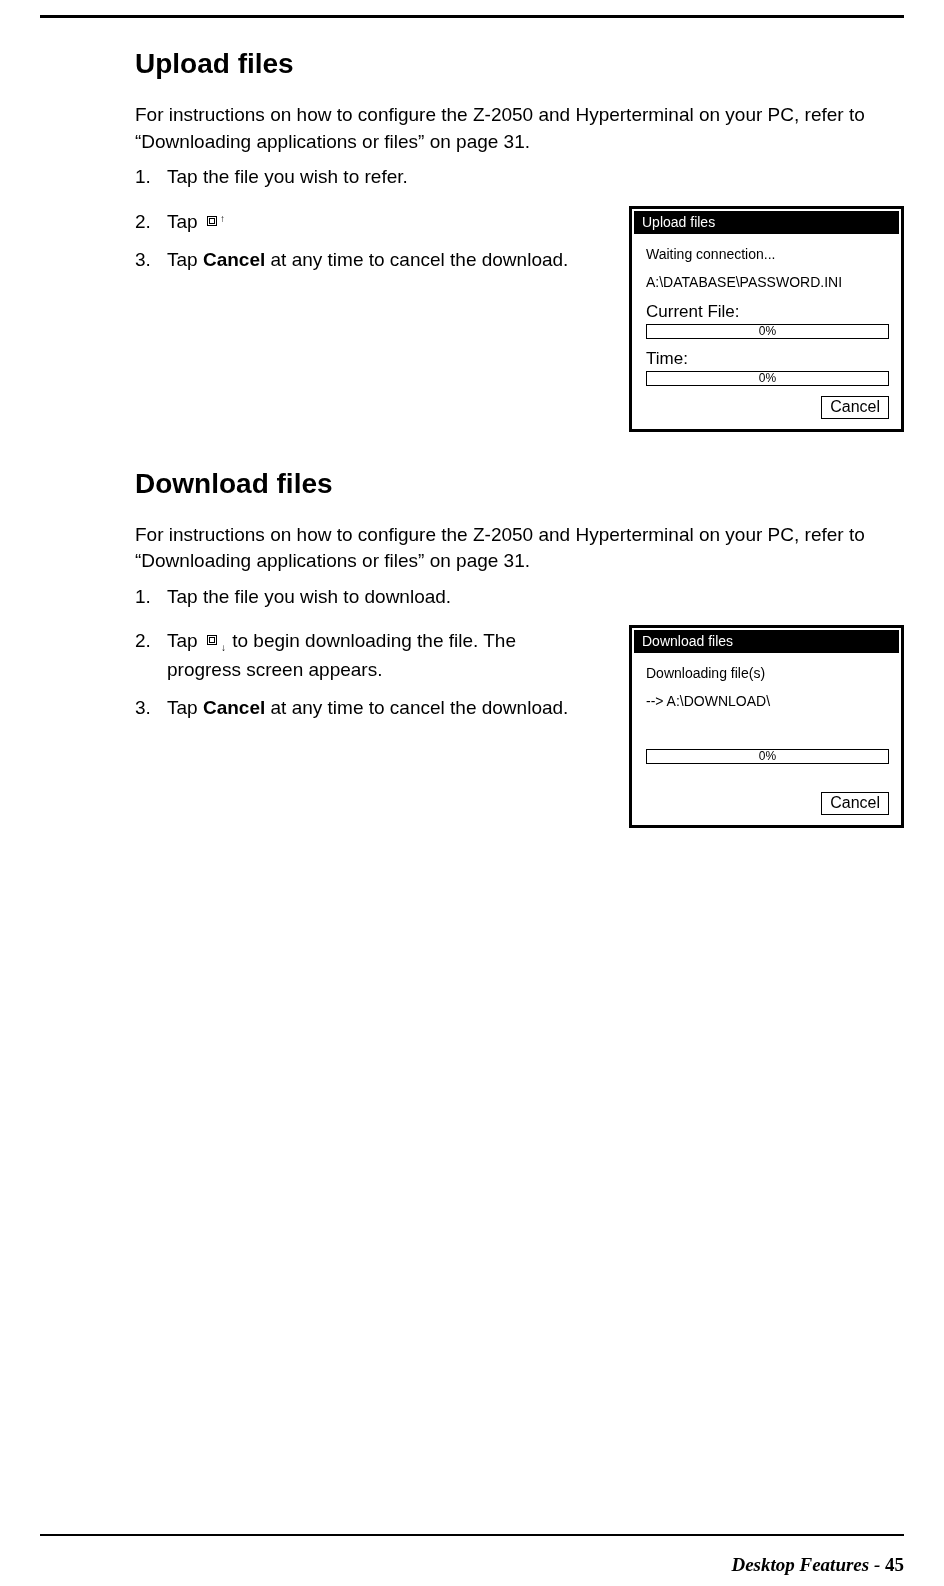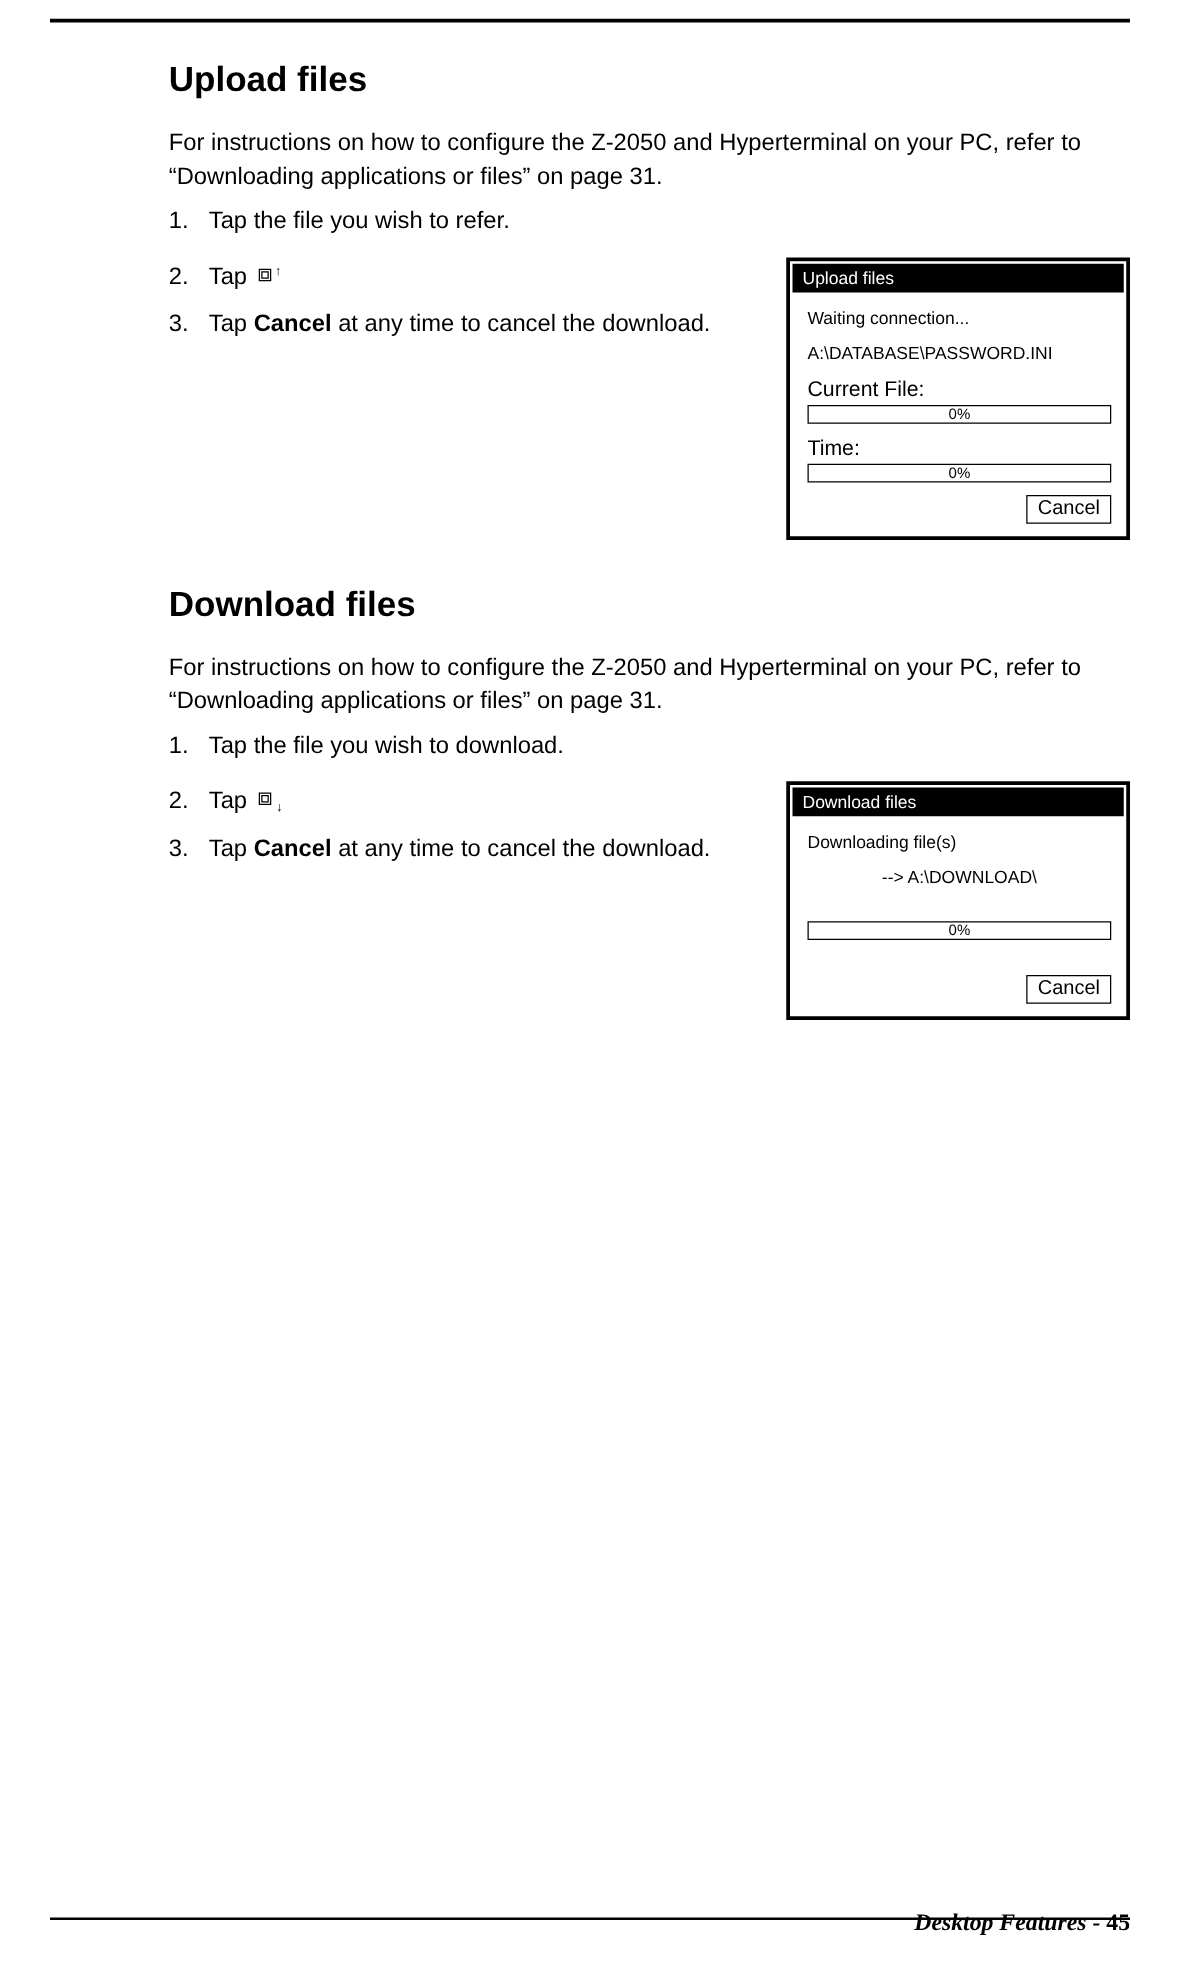--- a/index.html
+++ b/index.html
@@ -141,21 +141,21 @@
   .spacer { height: 36px; }
   .bottom-rule {
     position: absolute;
     left: 40px; right: 40px;
     bottom: 50px;
     border-top: 2px solid black;
   }
   .footer {
     position: absolute;
     right: 40px;
-    bottom: 36px;
+    bottom: 10px;
     font-family: "Times New Roman", Times, serif;
     font-style: italic;
     font-weight: bold;
     font-size: 19px;
   }
   .footer .pn { font-style: normal; font-weight: bold; }
 </style>
 </head>
 <body>
 
@@ -213,34 +213,34 @@
       <span class="num">1.</span>
       <span>Tap the file you wish to download.</span>
     </li>
   </ol>
 
   <div class="row-with-fig">
     <div class="text-col">
       <ol>
         <li>
           <span class="num">2.</span>
-          <span>Tap </span><span class="inline-icon"><span class="sq"></span><span class="arr-dn">↓</span></span>
+          <span>Tap </span><span class="inline-icon"><span class="sq"></span><span class="arr-dn">↓</span></span><span> to begin downloading the file. The progress screen appears.</span>
         </li>
         <li>
           <span class="num">3.</span>
           <span>Tap </span><span class="bold">Cancel</span><span> at any time to cancel the download.</span>
         </li>
       </ol>
     </div>
 
     <div class="shot">
       <div class="titlebar">Download files</div>
       <div class="body">
         <div class="line">Downloading file(s)</div>
-        <div class="line" style="margin-bottom:28px;text-align:center;">--&gt; A:\DOWNLOAD\</div>
+        <div class="line" style="margin-bottom:40px;">--&gt; A:\DOWNLOAD\</div>
         <div class="bar"><span>0%</span></div>
         <div class="btns" style="margin-top:28px;">
           <span class="btn">Cancel</span>
         </div>
       </div>
     </div>
   </div>
 
 </div>
 

